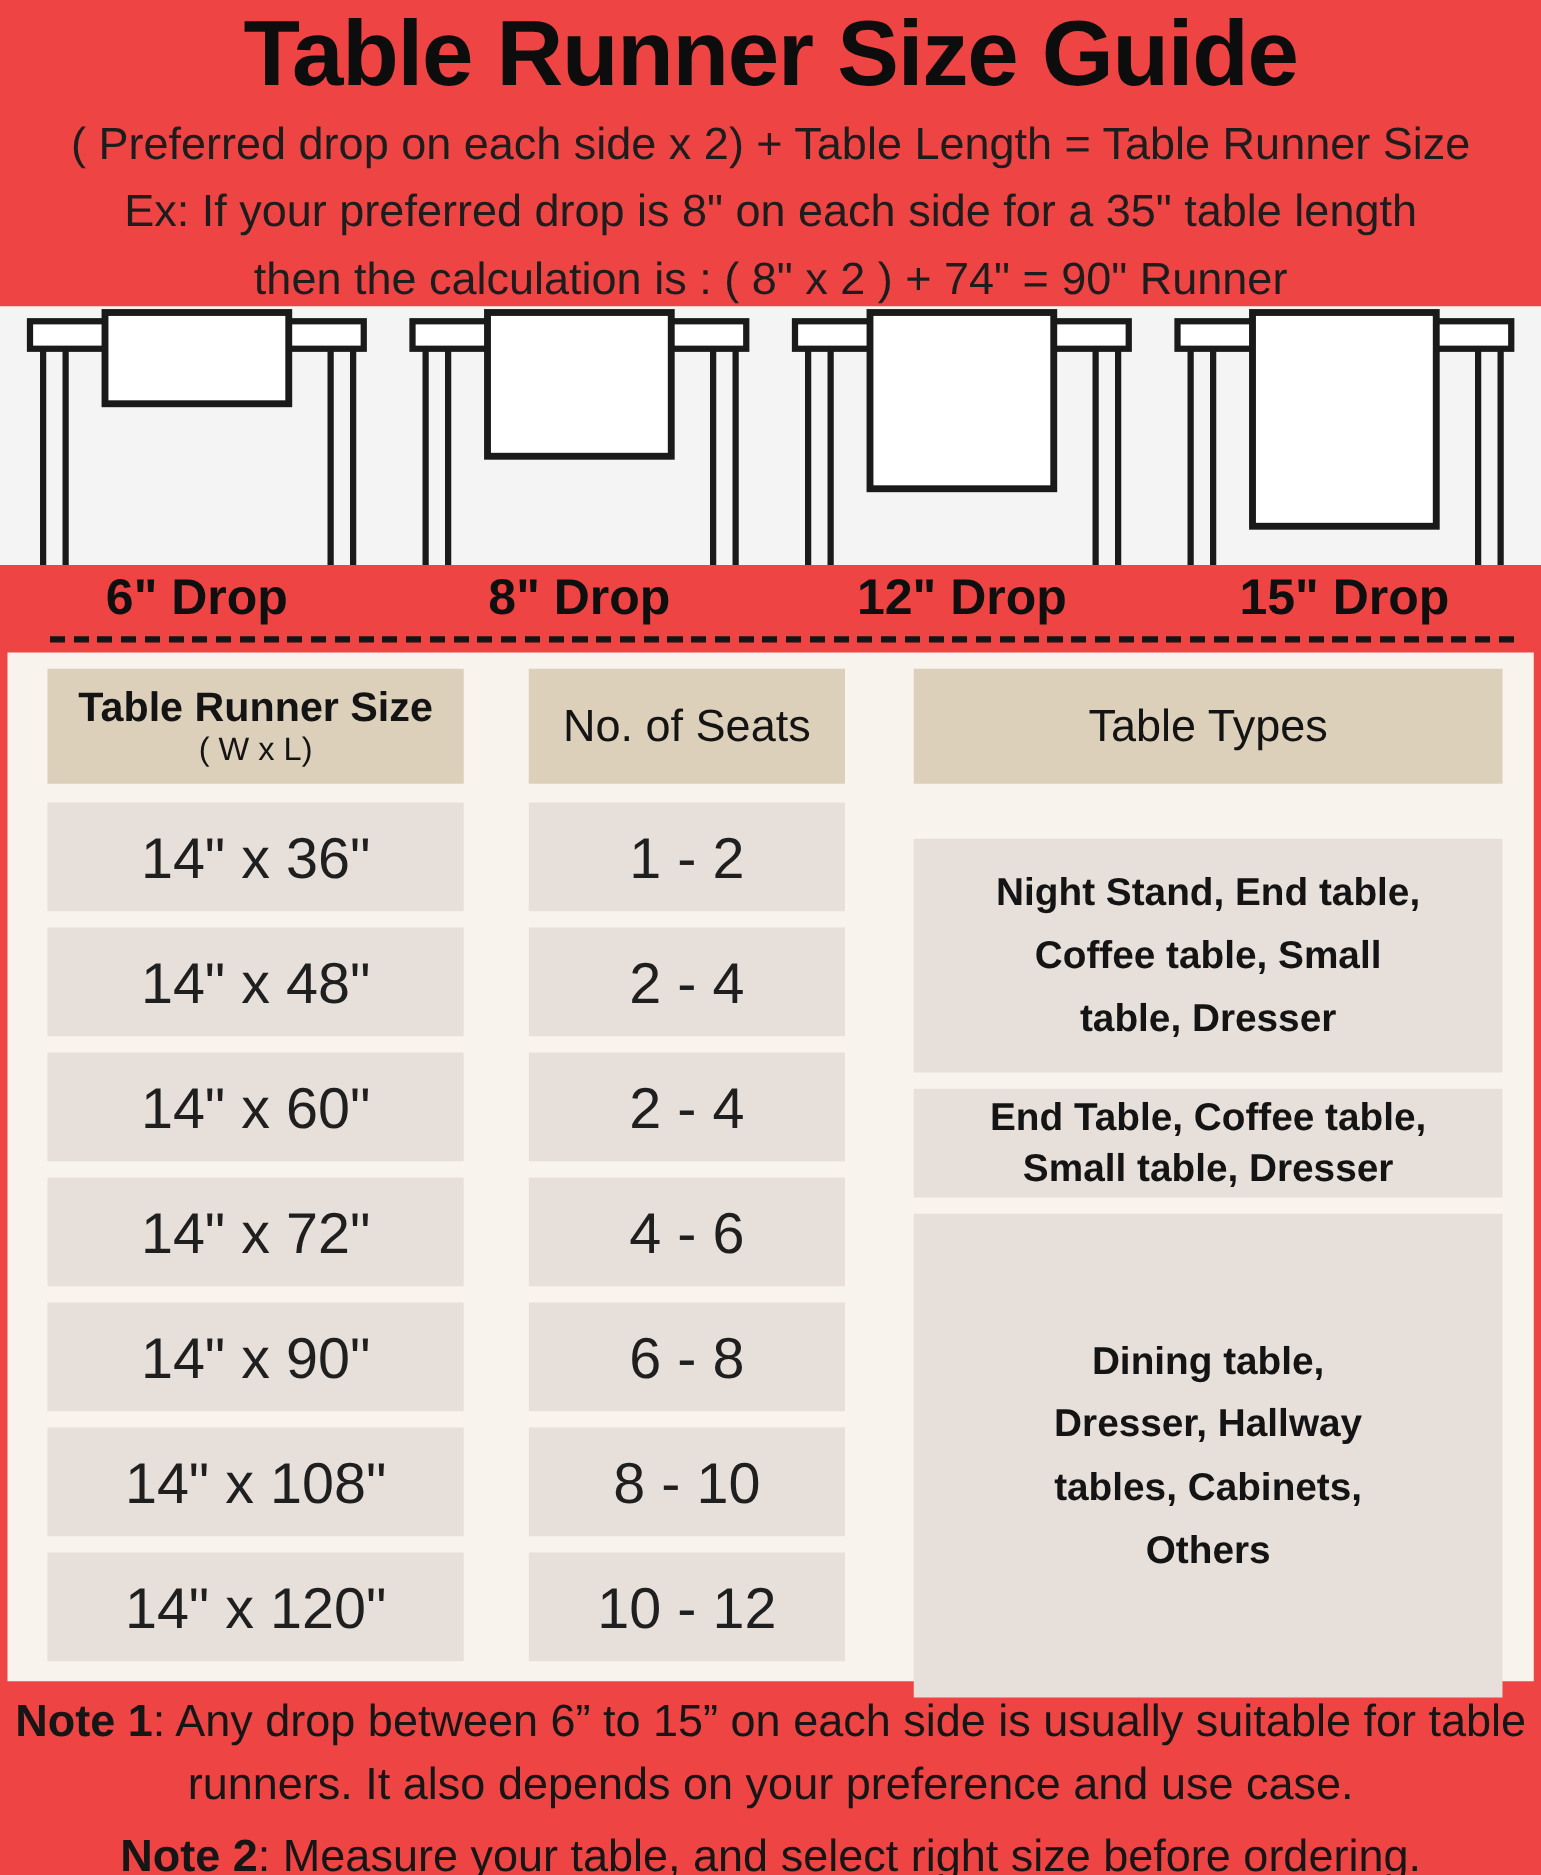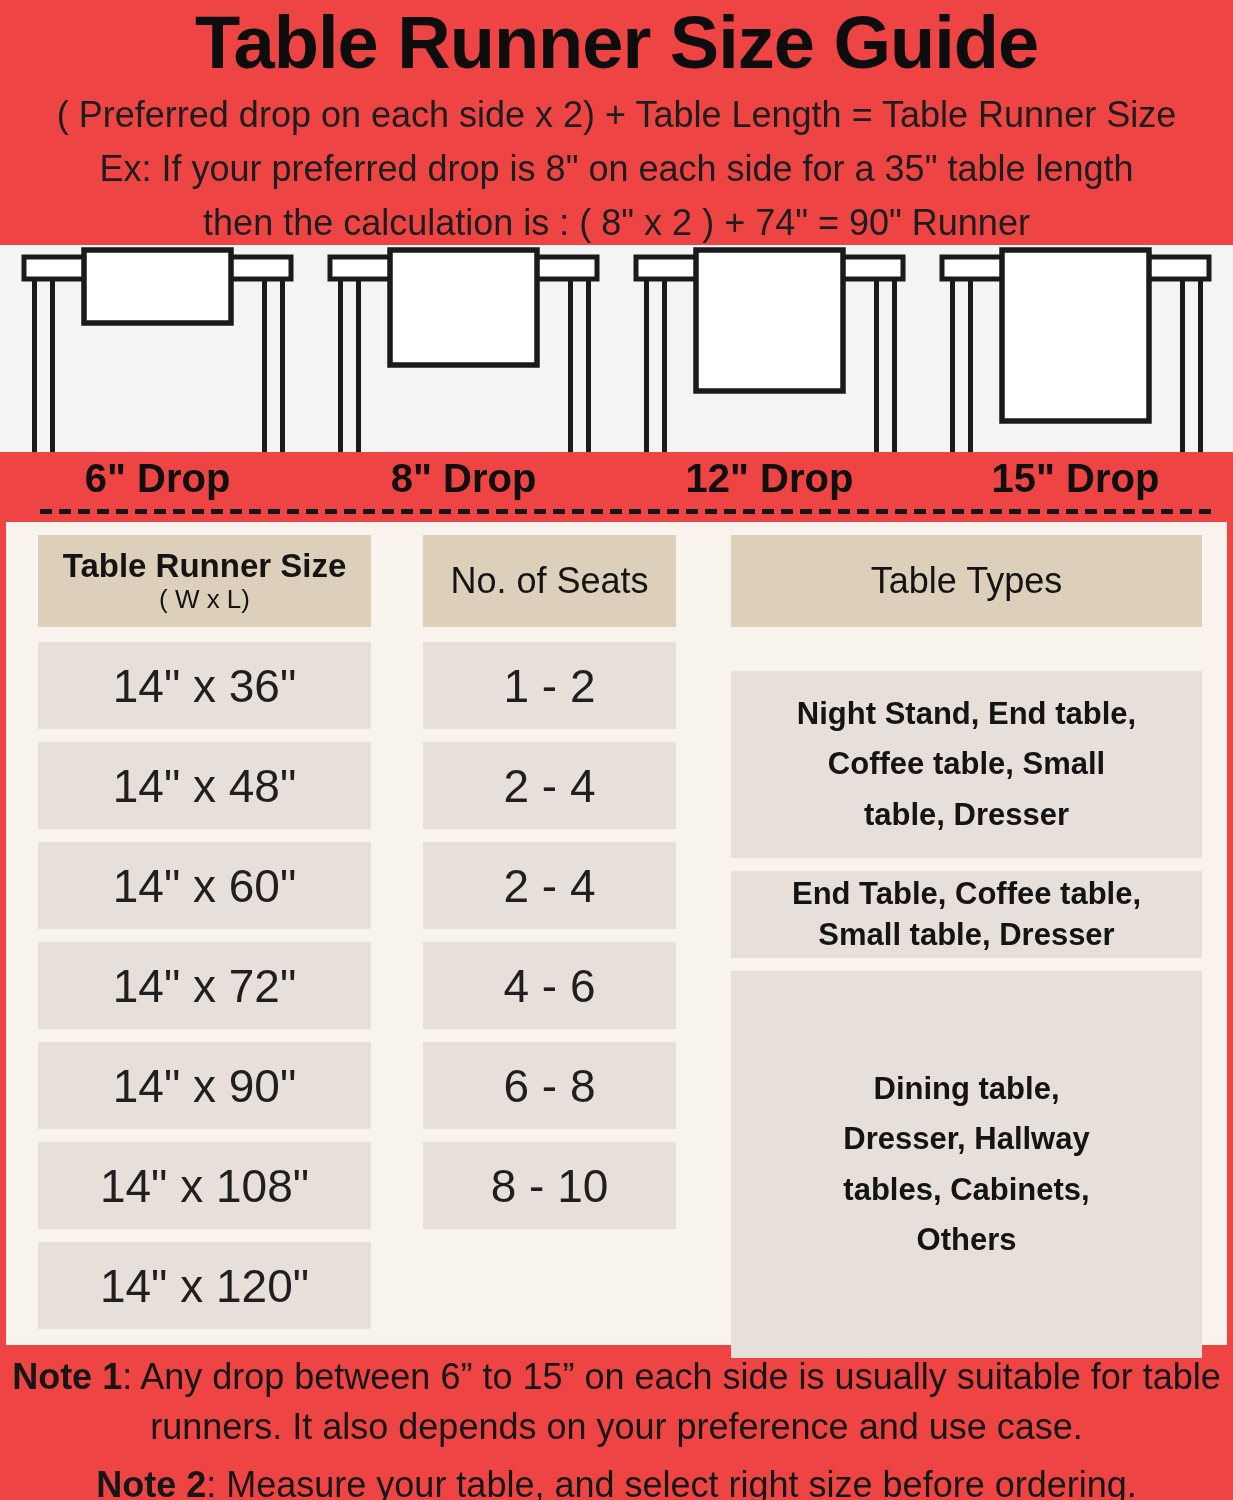--- a/index.html
+++ b/index.html
@@ -145,20 +145,21 @@
     </div>
 
     <div class="col col-seats">
       <div class="hcell h-single">No. of Seats</div>
       <div class="cell">1 - 2</div>
       <div class="cell">2 - 4</div>
       <div class="cell">2 - 4</div>
       <div class="cell">4 - 6</div>
       <div class="cell">6 - 8</div>
       <div class="cell">8 - 10</div>
+      <div class="cell">10 - 12</div>
     </div>
 
     <div class="col col-types">
       <div class="hcell h-single">Table Types</div>
       <div class="type-cell type-a">Night Stand, End table, Coffee table, Small table, Dresser</div>
       <div class="type-cell type-b">End Table, Coffee table, Small table, Dresser</div>
       <div class="type-cell type-c">Dining table, Dresser, Hallway tables, Cabinets, Others</div>
     </div>
 
   </div>

